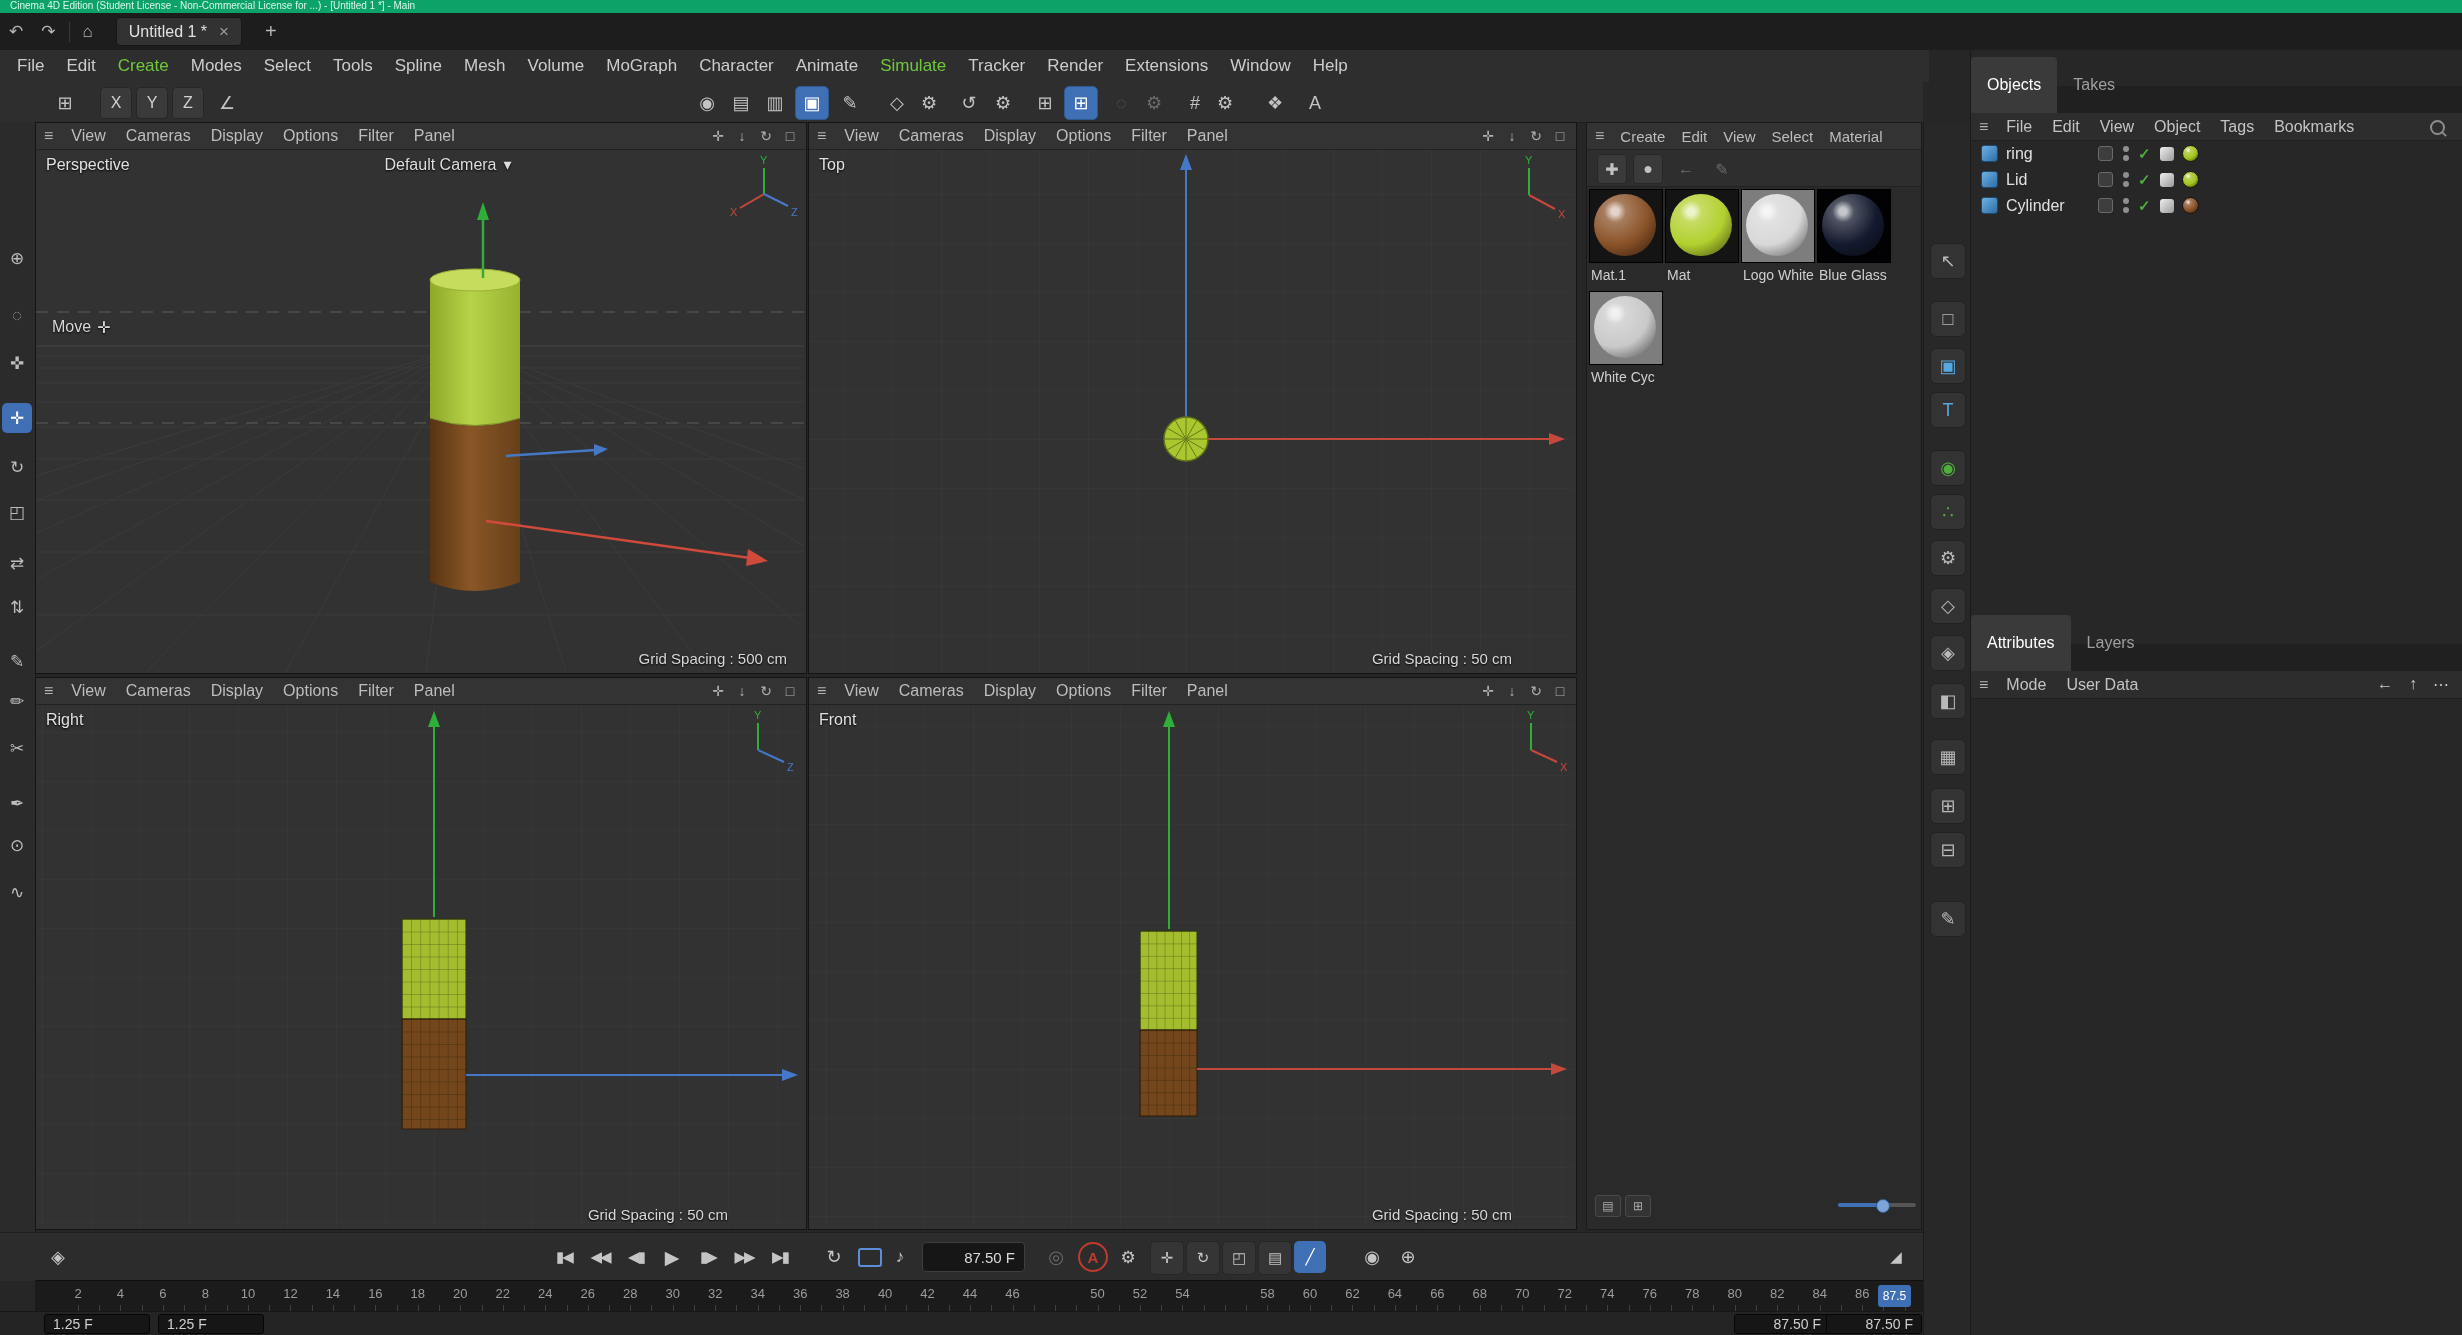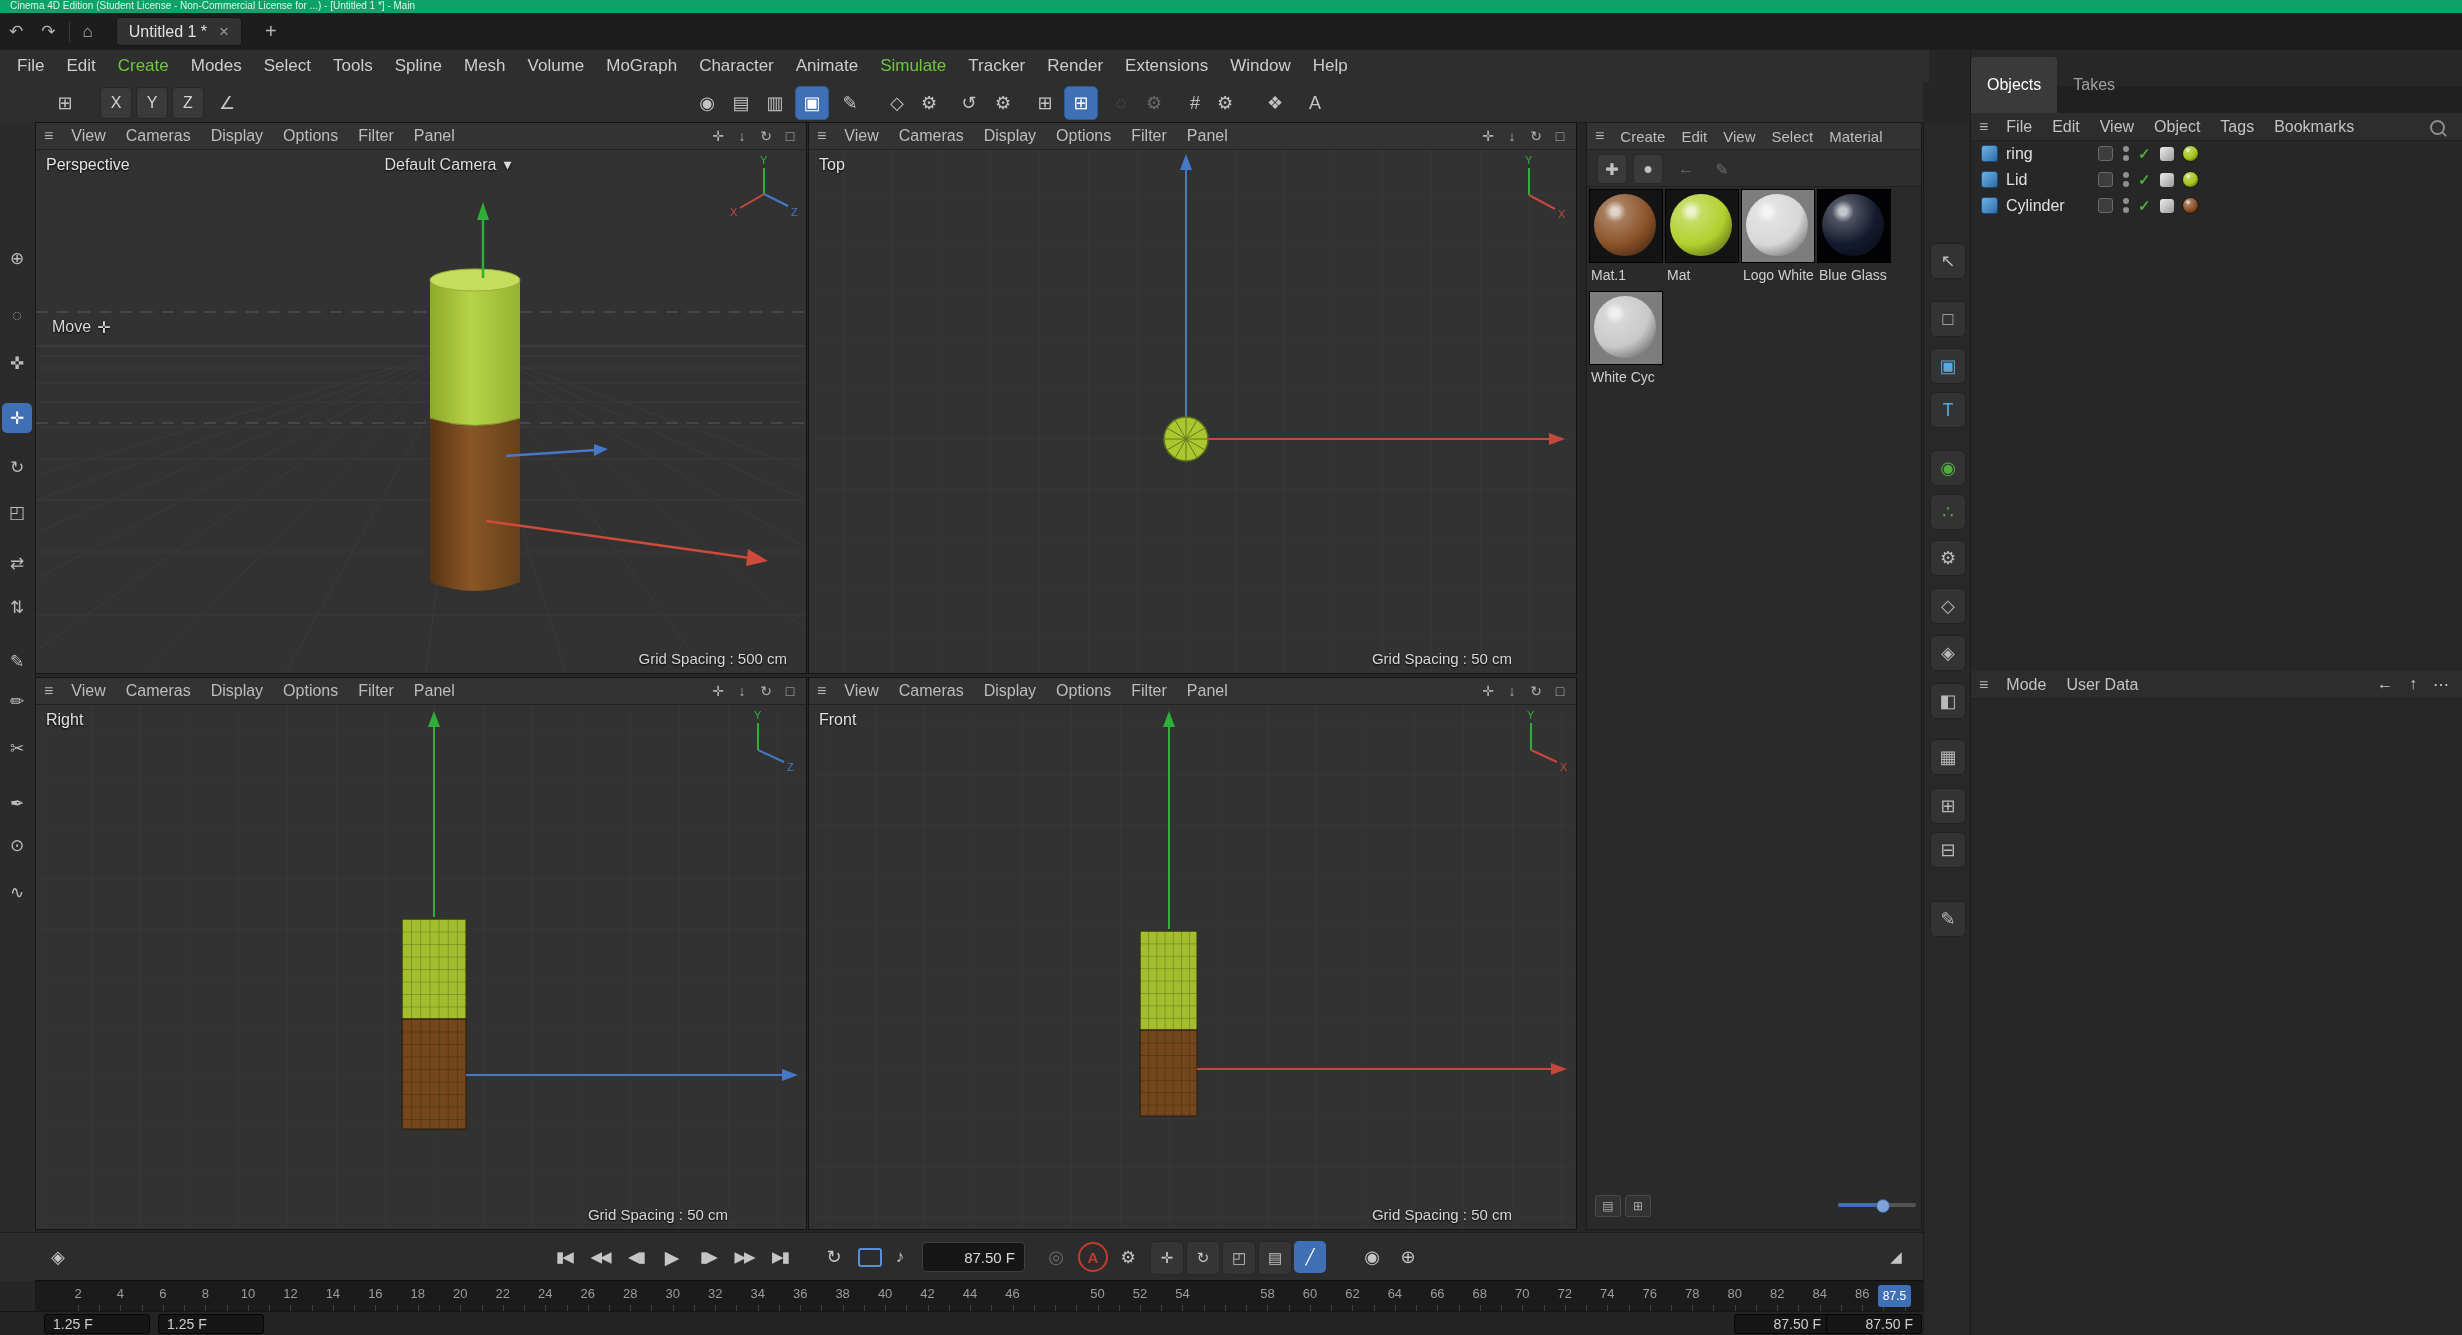--- a/index.html
+++ b/index.html
@@ -578,20 +578,24 @@
       <span class="obj-chip"></span>
       <span class="obj-dots">
           <i></i>
           <i></i>
         </span>
       <span class="obj-check">✓</span>
       <span class="obj-phong"></span>
       <span class="obj-swatch" style="background: radial-gradient(circle at 34% 28%, rgba(255, 255, 255, 0.75) 0px, rgba(255, 255, 255, 0.75) 6%, rgba(255, 255, 255, 0.25) 18%, rgb(138, 82, 40) 55%, rgba(0, 0, 0, 0.6) 96%), rgb(138, 82, 40);"></span>
     </div>
 
+    <div class="rp-tabs" style="top:594px">
+      <span class="rp-tab active">Attributes</span>
+      <span class="rp-tab">Layers</span>
+    </div>
     <div class="rp-menu" style="top:621px">
       <span class="vph-burger">≡</span>
       <span class="omm">Mode</span>
       <span class="omm">User Data</span>
       <span style="margin-left:auto;display:flex;gap:16px;padding-right:14px">
         <span>←</span>
         <span>↑</span>
         <span>⋯</span>
       </span>
     </div>

